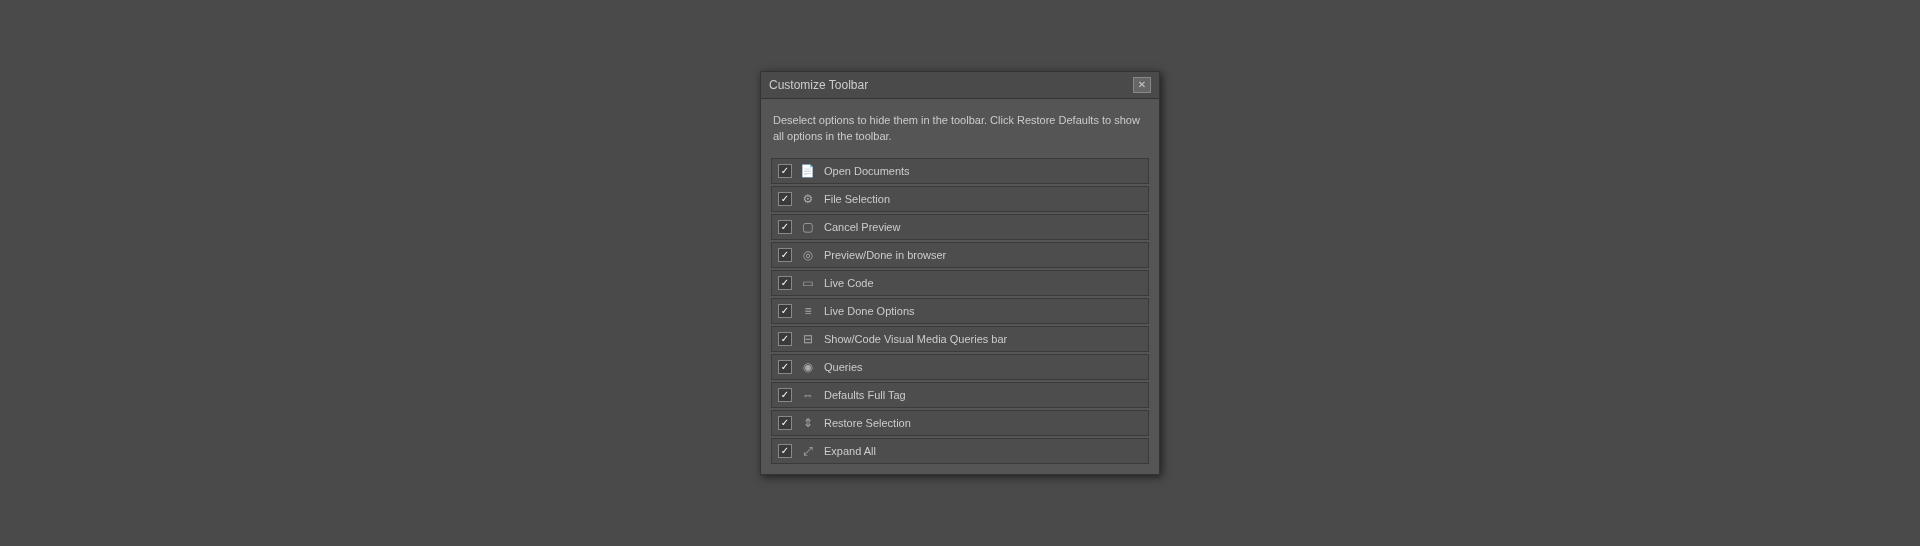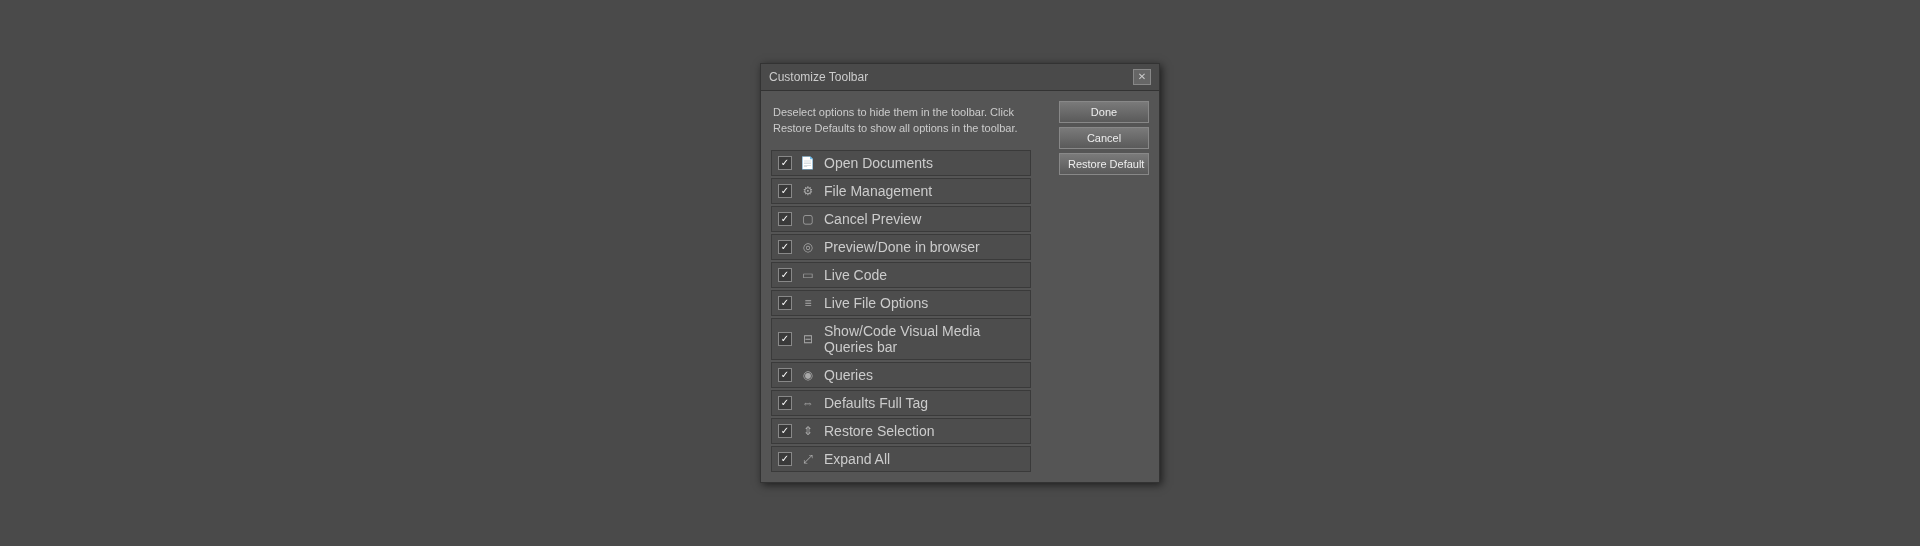--- a/index.html
+++ b/index.html
@@ -43,20 +43,21 @@
       display: flex;
       align-items: center;
       justify-content: center;
       font-size: 10px;
       line-height: 1;
     }
     .dialog-body {
       display: flex;
       padding: 10px;
       gap: 28px;
+      flex-direction: column;
     }
     .left-panel {
       flex: 1;
     }
     .description {
       color: #ccc;
       font-size: 11px;
       line-height: 1.4;
       margin-bottom: 10px;
       padding: 4px 2px;
@@ -97,21 +98,21 @@
       height: 16px;
       flex-shrink: 0;
       display: flex;
       align-items: center;
       justify-content: center;
       color: #aaa;
       font-size: 12px;
     }
     .item-label {
       color: #ccc;
-      font-size: 14px;
+      font-size: 11px;
       flex: 1;
     }
     .right-panel {
       display: flex;
       flex-direction: column;
       gap: 4px;
       padding-top: 0;
       width: 90px;
     }
     .action-btn {
@@ -138,41 +139,41 @@
       <div class="description">Deselect options to hide them in the toolbar. Click Restore Defaults to show all options in the toolbar.</div>
       <div class="items-list" id="items-list">
       <div class="list-item">
             <div class="checkbox checked"></div>
             <div class="item-icon">📄</div>
             <div class="item-label">Open Documents</div>
           </div>
           <div class="list-item">
             <div class="checkbox checked"></div>
             <div class="item-icon">⚙</div>
-            <div class="item-label">File Management</div>
+            <div class="item-label">File Selection</div>
           </div>
           <div class="list-item">
             <div class="checkbox checked"></div>
             <div class="item-icon">▢</div>
             <div class="item-label">Cancel Preview</div>
           </div>
           <div class="list-item">
             <div class="checkbox checked"></div>
             <div class="item-icon">◎</div>
             <div class="item-label">Preview/Done in browser</div>
           </div>
           <div class="list-item">
             <div class="checkbox checked"></div>
             <div class="item-icon">▭</div>
             <div class="item-label">Live Code</div>
           </div>
           <div class="list-item">
             <div class="checkbox checked"></div>
             <div class="item-icon">≡</div>
-            <div class="item-label">Live File Options</div>
+            <div class="item-label">Live Done Options</div>
           </div>
           <div class="list-item">
             <div class="checkbox checked"></div>
             <div class="item-icon">⊟</div>
             <div class="item-label">Show/Code Visual Media Queries bar</div>
           </div>
           <div class="list-item">
             <div class="checkbox checked"></div>
             <div class="item-icon">◉</div>
             <div class="item-label">Queries</div>
@@ -186,20 +187,15 @@
             <div class="checkbox checked"></div>
             <div class="item-icon">⇕</div>
             <div class="item-label">Restore Selection</div>
           </div>
           <div class="list-item">
             <div class="checkbox checked"></div>
             <div class="item-icon">⤢</div>
             <div class="item-label">Expand All</div>
           </div>
         </div>
-    </div>
-    <div class="right-panel">
-      <button class="action-btn">Done</button>
-      <button class="action-btn">Cancel</button>
-      <button class="action-btn">Restore Default</button>
     </div>
   </div>
 </div>
 
 </body></html>

